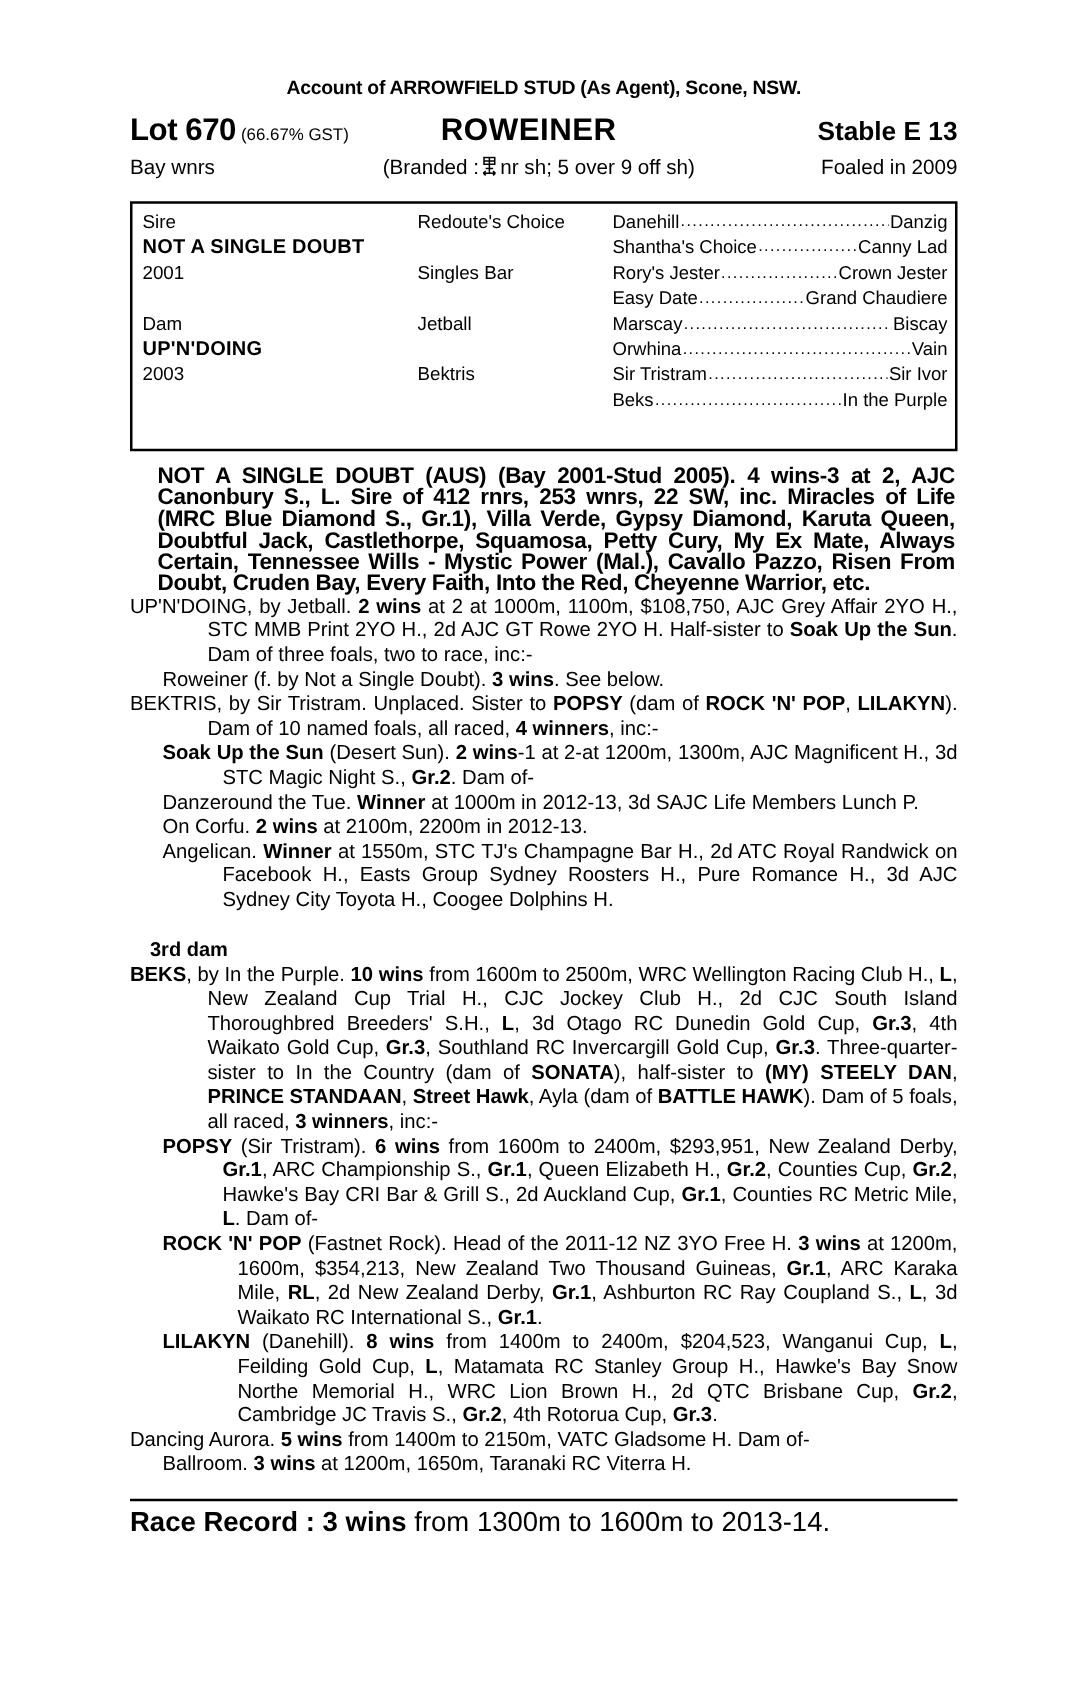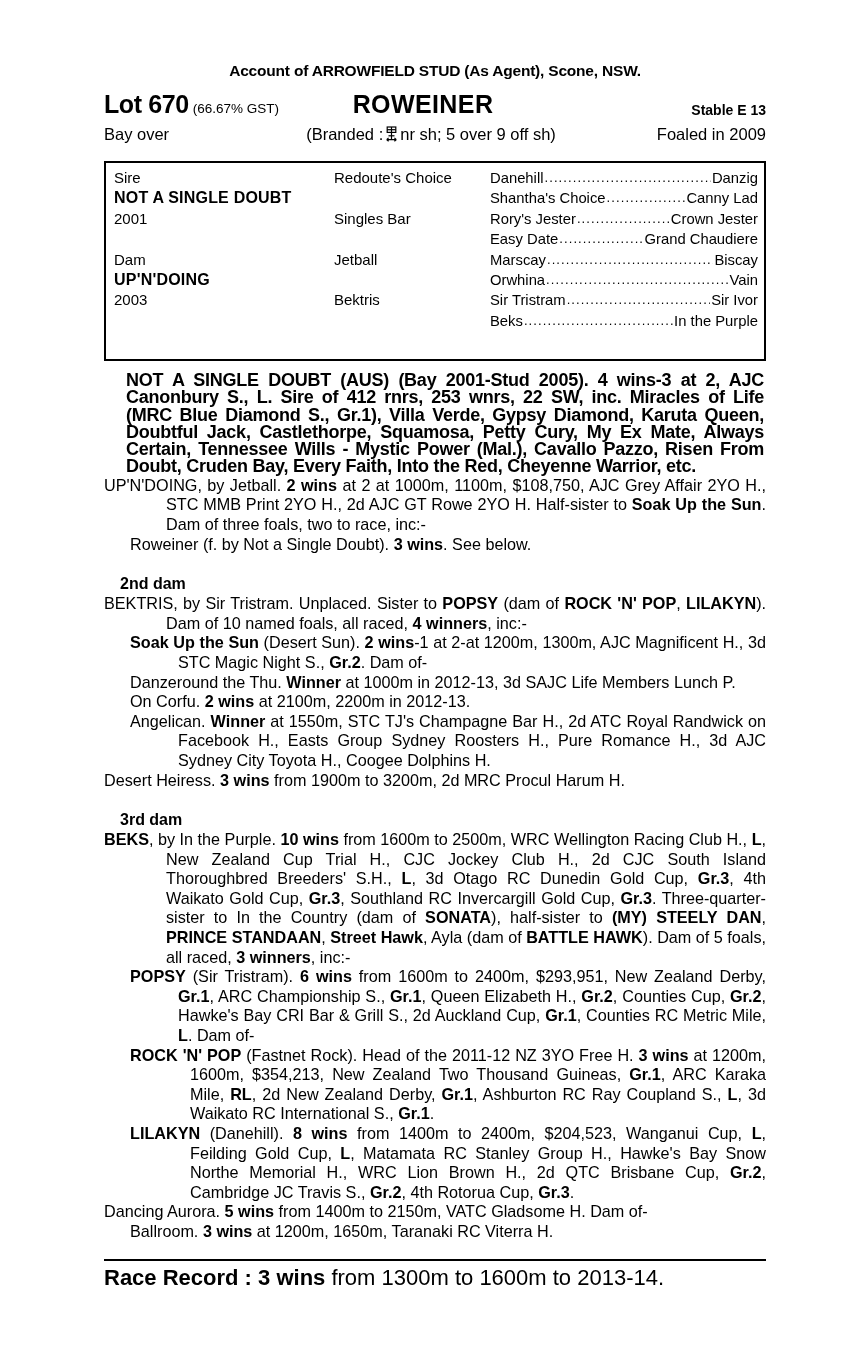--- a/index.html
+++ b/index.html
@@ -66,21 +66,21 @@
     text-align: center;
     font-size: 25px;
     font-weight: bold;
     letter-spacing: 0.4px;
     padding-right: 24px;
   }
   .lot-stable {
     position: absolute;
     right: 0;
     bottom: 1px;
-    font-size: 14px;
+    font-size: 21px;
     font-weight: bold;
     white-space: nowrap;
   }
   .descline {
     position: relative;
     height: 27px;
     margin-top: 6px;
     font-size: 16.5px;
   }
   .desc-colour { position: absolute; left: 0; top: 0; }
@@ -204,21 +204,21 @@
 
     <div class="lotline">
       <div class="lot-left">
         <span class="lot-num">Lot 670</span><span class="lot-gst">(66.67% GST)</span>
       </div>
       <div class="lot-name">ROWEINER</div>
       <div class="lot-stable">Stable E 13</div>
     </div>
 
     <div class="descline">
-      <span class="desc-colour">Bay over</span>
+      <span class="desc-colour">Bay wnrs</span>
       <span class="desc-brand"><span>(Branded :</span><span class="brand-glyph"><svg width="15" height="17" viewBox="0 0 15 17">
               <g stroke="#000" stroke-width="1.2" fill="none">
                 <rect x="3.2" y="1" width="8.6" height="5.4"></rect>
                 <line x1="7.5" y1="1" x2="7.5" y2="6.4"></line>
                 <line x1="3.2" y1="3.7" x2="11.8" y2="3.7"></line>
                 <line x1="7.5" y1="6.4" x2="7.5" y2="13.5"></line>
                 <line x1="4.5" y1="9.8" x2="10.5" y2="9.8"></line>
                 <path d="M2.6 13.6 L12.4 13.6 M2.6 13.6 l2 -1.7 M2.6 13.6 l2 1.7 M12.4 13.6 l-2 -1.7 M12.4 13.6 l-2 1.7"></path>
               </g>
             </svg></span><span>nr sh; 5 over 9 off sh)</span></span>
@@ -290,27 +290,25 @@
             </div>
         </div>
       </div>
     </div>
 
     <div class="sire-para">NOT A SINGLE DOUBT (AUS) (Bay 2001-Stud 2005). 4 wins-3 at 2, AJC Canonbury S., L. Sire of 412 rnrs, 253 wnrs, 22 SW, inc. Miracles of Life (MRC Blue Diamond S., Gr.1), Villa Verde, Gypsy Diamond, Karuta Queen, Doubtful Jack, Castlethorpe, Squamosa, Petty Cury, My Ex Mate, Always Certain, Tennessee Wills - Mystic Power (Mal.), Cavallo Pazzo, Risen From Doubt, Cruden Bay, Every Faith, Into the Red, Cheyenne Warrior, etc.</div>
 
     <div id="dam-sections">
         <div class="p hang1"><span>UP'N'DOING, by Jetball. </span><b>2 wins</b><span> at 2 at 1000m, 1100m, $108,750, AJC Grey Affair 2YO H., STC MMB Print 2YO H., 2d AJC GT Rowe 2YO H. Half-sister to </span><b>Soak Up the Sun</b><span>. Dam of three foals, two to race, inc:-</span></div>
         <div class="p hang2"><span>Roweiner (f. by Not a Single Doubt). </span><b>3 wins</b><span>. See below.</span></div>
-        <div class="sec-title">2nd dam</div>
         <div class="p hang1"><span>BEKTRIS, by Sir Tristram. Unplaced. Sister to </span><b>POPSY</b><span> (dam of </span><b>ROCK 'N' POP</b><span>, </span><b>LILAKYN</b><span>). Dam of 10 named foals, all raced, </span><b>4 winners</b><span>, inc:-</span></div>
         <div class="p hang2"><b>Soak Up the Sun</b><span> (Desert Sun). </span><b>2 wins</b><span>-1 at 2-at 1200m, 1300m, AJC Magnificent H., 3d STC Magic Night S., </span><b>Gr.2</b><span>. Dam of-</span></div>
-        <div class="p hang3"><span>Danzeround the Thu. </span><b>Winner</b><span> at 1000m in 2012-13, 3d SAJC Life Members Lunch P.</span></div>
+        <div class="p hang3"><span>Danzeround the Tue. </span><b>Winner</b><span> at 1000m in 2012-13, 3d SAJC Life Members Lunch P.</span></div>
         <div class="p hang3"><span>On Corfu. </span><b>2 wins</b><span> at 2100m, 2200m in 2012-13.</span></div>
         <div class="p hang2"><span>Angelican. </span><b>Winner</b><span> at 1550m, STC TJ's Champagne Bar H., 2d ATC Royal Randwick on Facebook H., Easts Group Sydney Roosters H., Pure Romance H., 3d AJC Sydney City Toyota H., Coogee Dolphins H.</span></div>
-        <div class="p hang1"><span>Desert Heiress. </span><b>3 wins</b><span> from 1900m to 3200m, 2d MRC Procul Harum H.</span></div>
         <div class="sec-title">3rd dam</div>
         <div class="p hang1"><b>BEKS</b><span>, by In the Purple. </span><b>10 wins</b><span> from 1600m to 2500m, WRC Wellington Racing Club H., </span><b>L</b><span>, New Zealand Cup Trial H., CJC Jockey Club H., 2d CJC South Island Thoroughbred Breeders' S.H., </span><b>L</b><span>, 3d Otago RC Dunedin Gold Cup, </span><b>Gr.3</b><span>, 4th Waikato Gold Cup, </span><b>Gr.3</b><span>, Southland RC Invercargill Gold Cup, </span><b>Gr.3</b><span>. Three-quarter-sister to In the Country (dam of </span><b>SONATA</b><span>), half-sister to </span><b>(MY) STEELY DAN</b><span>, </span><b>PRINCE STANDAAN</b><span>, </span><b>Street Hawk</b><span>, Ayla (dam of </span><b>BATTLE HAWK</b><span>). Dam of 5 foals, all raced, </span><b>3 winners</b><span>, inc:-</span></div>
         <div class="p hang2"><b>POPSY</b><span> (Sir Tristram). </span><b>6 wins</b><span> from 1600m to 2400m, $293,951, New Zealand Derby, </span><b>Gr.1</b><span>, ARC Championship S., </span><b>Gr.1</b><span>, Queen Elizabeth H., </span><b>Gr.2</b><span>, Counties Cup, </span><b>Gr.2</b><span>, Hawke's Bay CRI Bar &amp; Grill S., 2d Auckland Cup, </span><b>Gr.1</b><span>, Counties RC Metric Mile, </span><b>L</b><span>. Dam of-</span></div>
         <div class="p hang3"><b>ROCK 'N' POP</b><span> (Fastnet Rock). Head of the 2011-12 NZ 3YO Free H. </span><b>3 wins</b><span> at 1200m, 1600m, $354,213, New Zealand Two Thousand Guineas, </span><b>Gr.1</b><span>, ARC Karaka Mile, </span><b>RL</b><span>, 2d New Zealand Derby, </span><b>Gr.1</b><span>, Ashburton RC Ray Coupland S., </span><b>L</b><span>, 3d Waikato RC International S., </span><b>Gr.1</b><span>.</span></div>
         <div class="p hang3"><b>LILAKYN</b><span> (Danehill). </span><b>8 wins</b><span> from 1400m to 2400m, $204,523, Wanganui Cup, </span><b>L</b><span>, Feilding Gold Cup, </span><b>L</b><span>, Matamata RC Stanley Group H., Hawke's Bay Snow Northe Memorial H., WRC Lion Brown H., 2d QTC Brisbane Cup, </span><b>Gr.2</b><span>, Cambridge JC Travis S., </span><b>Gr.2</b><span>, 4th Rotorua Cup, </span><b>Gr.3</b><span>.</span></div>
         <div class="p hang1"><span>Dancing Aurora. </span><b>5 wins</b><span> from 1400m to 2150m, VATC Gladsome H. Dam of-</span></div>
         <div class="p hang2"><span>Ballroom. </span><b>3 wins</b><span> at 1200m, 1650m, Taranaki RC Viterra H.</span></div>
       </div>
 
     <div class="rr-wrap">

